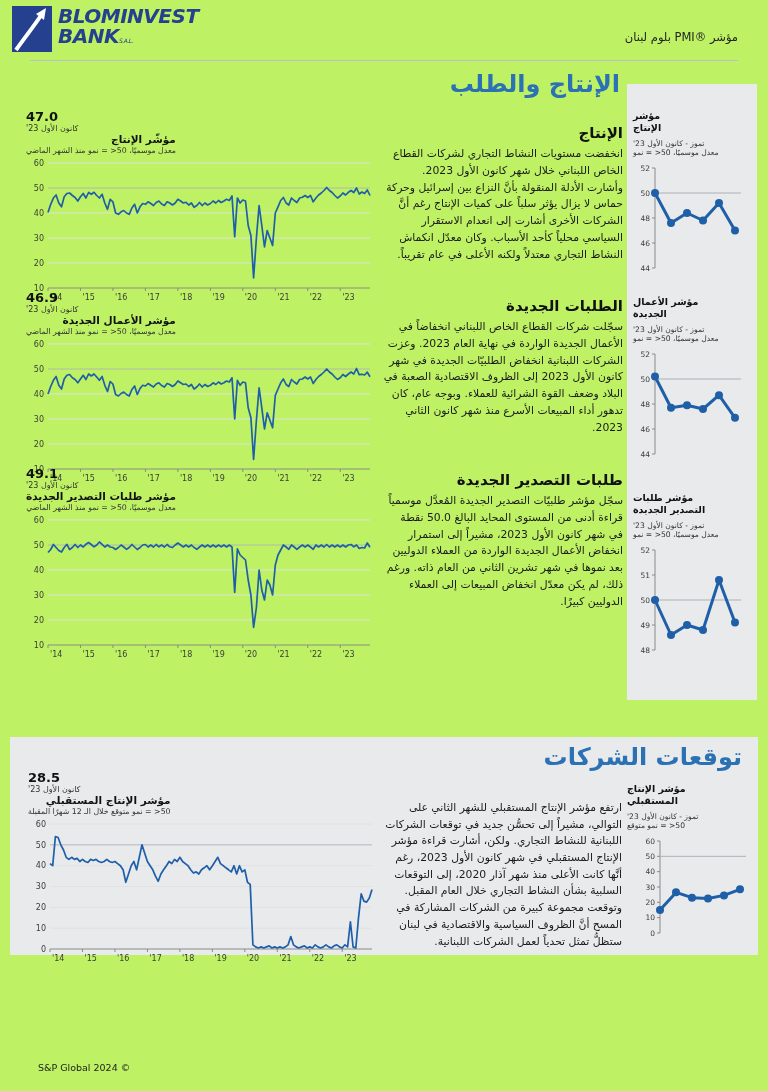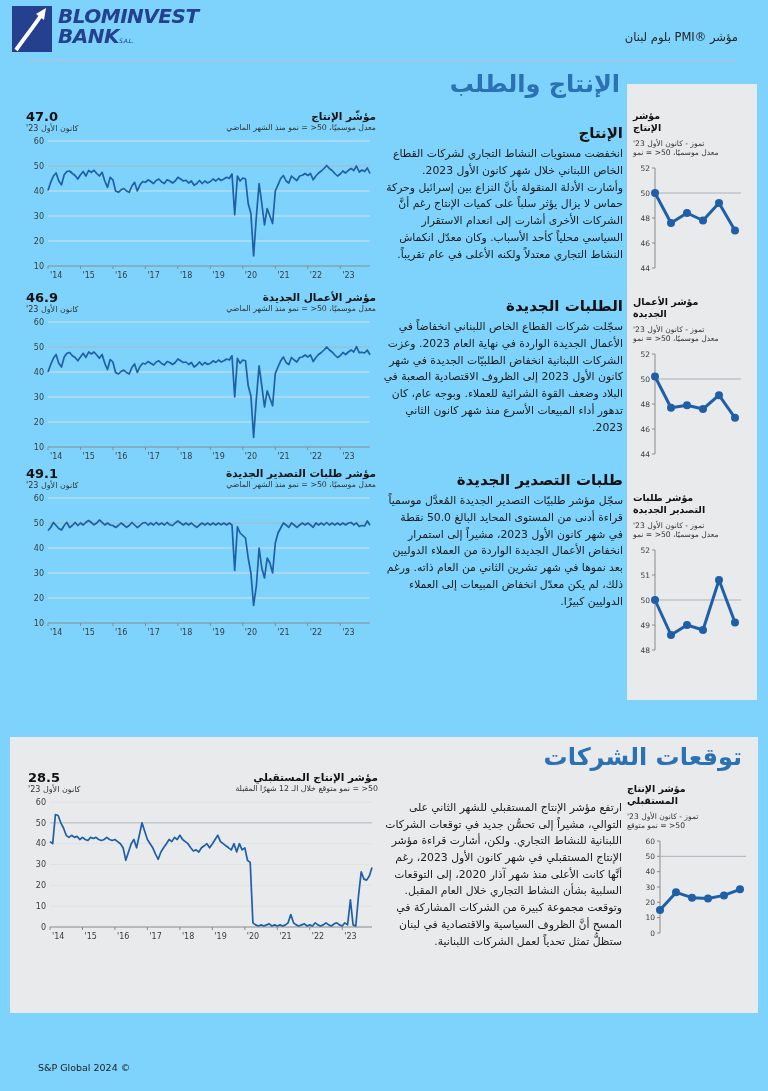--- a/index.html
+++ b/index.html
@@ -1,17 +1,17 @@
 <!DOCTYPE html>
 <html lang="ar"><head>
 <meta charset="utf-8">
 <style>
   html,body{margin:0;padding:0;background:#fff;}
   body{font-family:"DejaVu Sans","Liberation Sans",sans-serif;color:#1a1a1a;}
-  .page{position:relative;width:768px;height:1091px;background:#7dd3fc;overflow:hidden;}
+  .page{position:relative;width:768px;height:1091px;background:#bef264;overflow:hidden;}
 
   
   .brand{position:absolute;left:12px;top:6px;display:flex;align-items:flex-start;}
   .brand-text{margin-left:6px;color:#24408e;font-style:italic;font-weight:bold;line-height:1.0;}
   .brand-l1{font-size:20px;letter-spacing:-0.5px;}
   .brand-l2{font-size:20px;letter-spacing:-0.5px;}
   .brand-sal{font-size:6px;font-weight:normal;vertical-align:baseline;margin-right:2px;}
   .doc-title{position:absolute;right:30px;top:30px;font-size:11.5px;color:#222;direction:rtl;}
   .top-rule{position:absolute;left:30px;top:60px;width:708px;border-top:1px solid #b6c2cd;}
 
@@ -22,38 +22,38 @@
   .sec-body{font-size:10.8px;line-height:1.56;margin:0;}
   .sec1{left:383px;top:124px;}
   .sec2{left:383px;top:297px;}
   .sec3{left:383px;top:471px;}
 
   
   .bigchart{position:absolute;width:350px;}
   .bc1{left:26px;top:110px;}
   .bc2{left:26px;top:291px;}
   .bc3{left:26px;top:467px;}
-  .bc-head{display:flex;justify-content:space-between;align-items:flex-start;margin-bottom:2px;}
+  .bc-head{display:flex;justify-content:space-between;align-items:flex-start;margin-bottom:2px;flex-direction:column;}
   .bc-val{font-size:13px;font-weight:bold;color:#111;line-height:1.1;}
   .bc-date{font-size:8px;color:#333;direction:rtl;}
   .bc-titles{text-align:right;direction:rtl;}
   .bc-title{font-size:10.5px;font-weight:bold;color:#111;line-height:1.2;}
   .bc-sub{font-size:7.8px;color:#333;}
 
   
   .sidebar{position:absolute;left:627px;top:84px;width:130px;height:616px;background:#e8eaec;}
   .mini{position:absolute;right:8px;left:6px;direction:rtl;text-align:left;}
   .mini-t{font-size:9.5px;font-weight:bold;line-height:1.3;color:#111;}
   .mini-period{font-size:7.6px;color:#333;margin-top:4px;}
   .mini-note{font-size:7.6px;color:#333;}
   .mini svg{display:block;margin-top:4px;direction:ltr;}
   .m1{top:26px;} .m2{top:212px;} .m3{top:408px;}
 
   
-  .outlook{position:absolute;left:10px;top:737px;width:748px;height:276px;background:#e8eaec;}
+  .outlook{position:absolute;left:10px;top:737px;width:748px;height:218px;background:#e8eaec;}
   .outlook-title{position:absolute;top:6px;right:16px;font-size:24px;font-weight:bold;color:#2b71b4;direction:rtl;}
   .outlook-text{position:absolute;left:368px;top:52px;width:244px;direction:rtl;text-align:right;font-size:10.8px;line-height:1.55;}
   .outlook-mini{position:absolute;left:617px;top:46px;width:127px;}
   .outlook-chart{left:18px;top:34px;}
 
   
   .copyright{position:absolute;left:38px;top:1062px;font-size:9.5px;color:#222;}
   .pmi-logo{position:absolute;left:630px;top:1022px;width:104px;text-align:center;}
   .pmi-word{font-size:30px;font-weight:bold;color:#000;letter-spacing:0.5px;line-height:1;}
   .pmi-reg{font-size:9px;vertical-align:top;}

